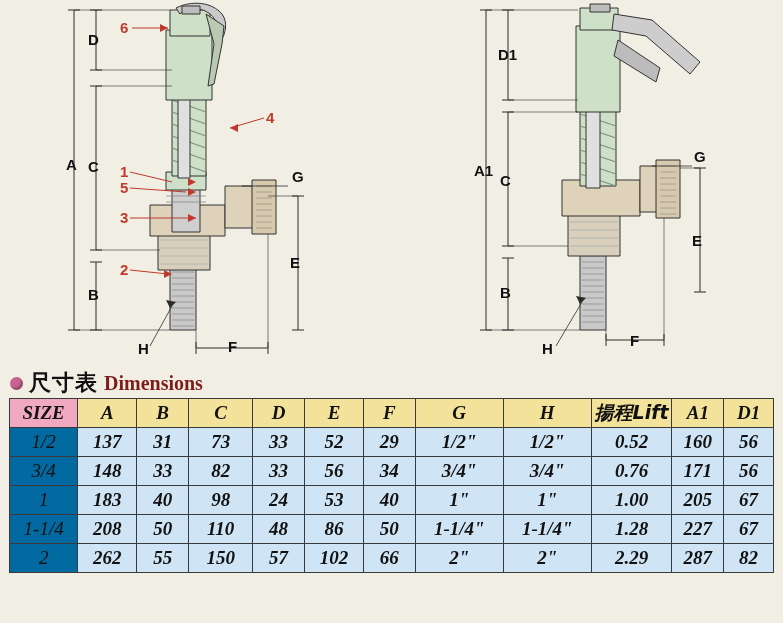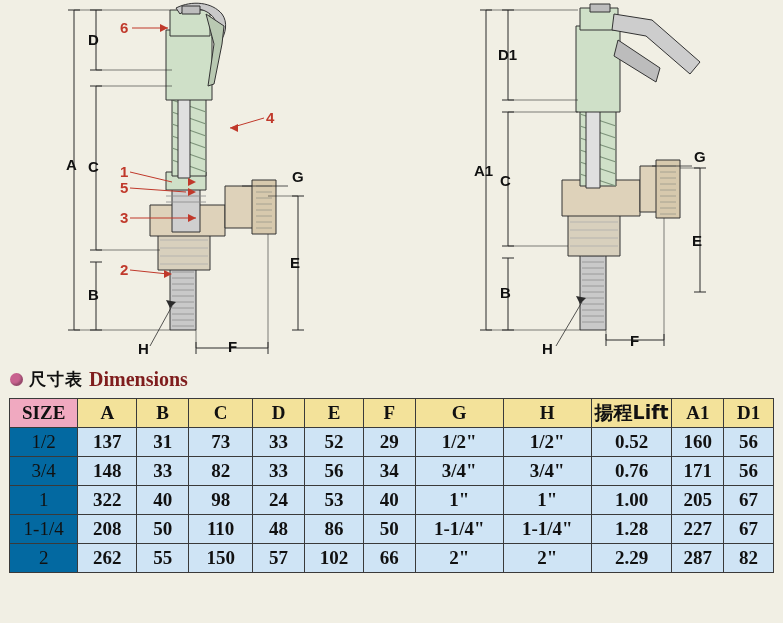--- a/index.html
+++ b/index.html
@@ -20,35 +20,36 @@
     position:absolute;left:10px;top:368px;
     display:flex;align-items:center;gap:6px;
   }
   .dim-bullet{
     width:13px;height:13px;border-radius:50%;
     background:#c8628f;display:inline-block;
     box-shadow:inset -2px -2px 2px rgba(0,0,0,.25);
   }
   .dim-cn{
     font-family:"DejaVu Sans", sans-serif;
-    font-size:17px;font-weight:bold;color:#101010;
+    font-size:22px;font-weight:bold;color:#101010;
     letter-spacing:1px;
   }
   .dim-en{
     font-family:"Liberation Serif", serif;
     font-size:20px;font-weight:bold;color:#7f1d1d;
     font-style:normal;
   }
 
   
   table.dims{
     position:absolute;left:9px;top:398px;
     border-collapse:collapse;
     width:765px;
     font-family:"Liberation Serif", serif;
+    font-style:italic;
   }
   table.dims th, table.dims td{
     border:1px solid #3a3a3a;
     text-align:center;
     font-size:19px;
     height:28px;
     padding:0 2px;
     color:#111;
     font-weight:bold;
   }
@@ -340,21 +341,21 @@
       <td>56</td>
       <td>34</td>
       <td>3/4"</td>
       <td>3/4"</td>
       <td>0.76</td>
       <td>171</td>
       <td>56</td>
     </tr>
     <tr>
       <td class="size-cell">1</td>
-      <td>322</td>
+      <td>183</td>
       <td>40</td>
       <td>98</td>
       <td>24</td>
       <td>53</td>
       <td>40</td>
       <td>1"</td>
       <td>1"</td>
       <td>1.00</td>
       <td>205</td>
       <td>67</td>

